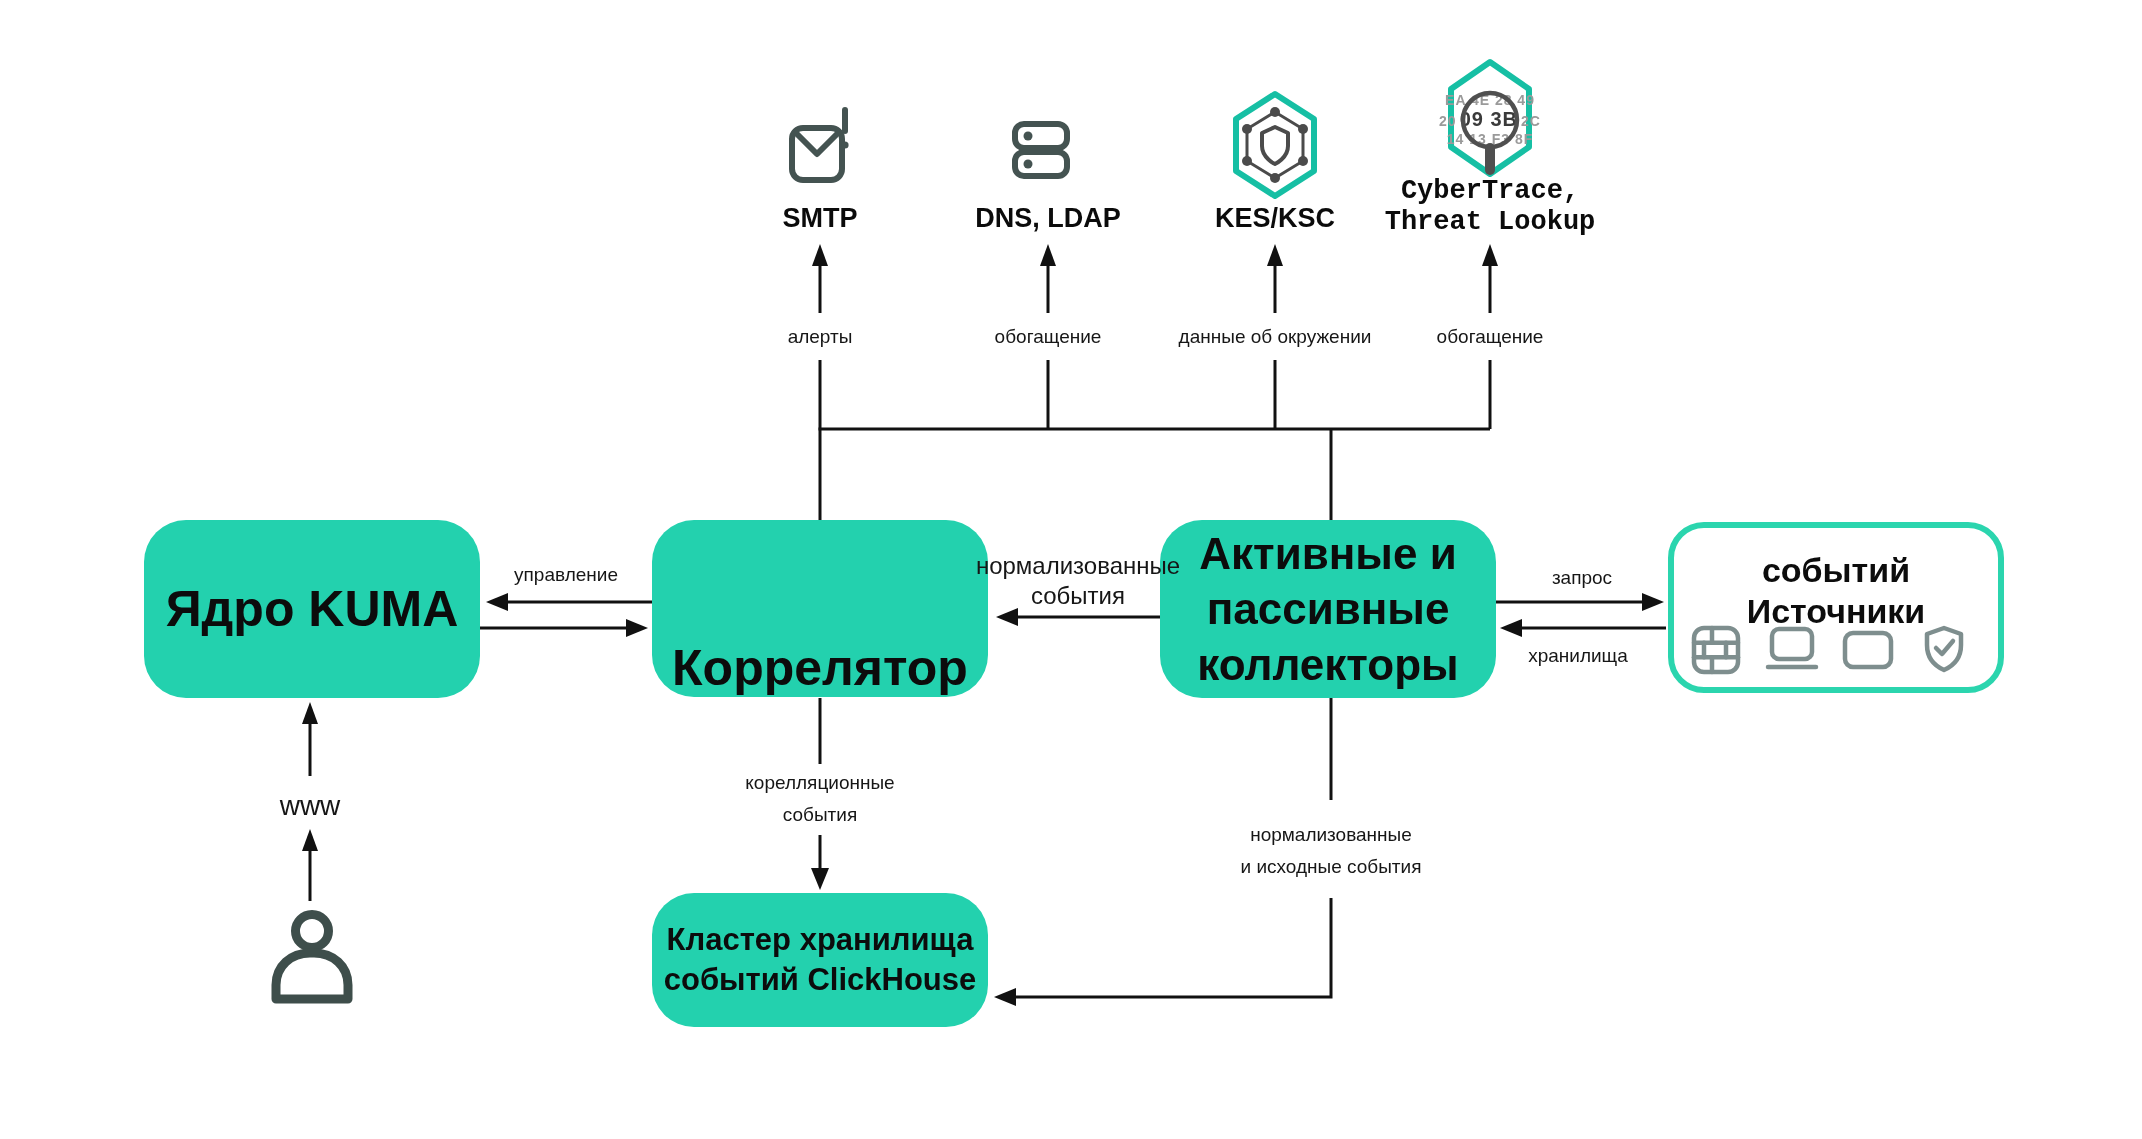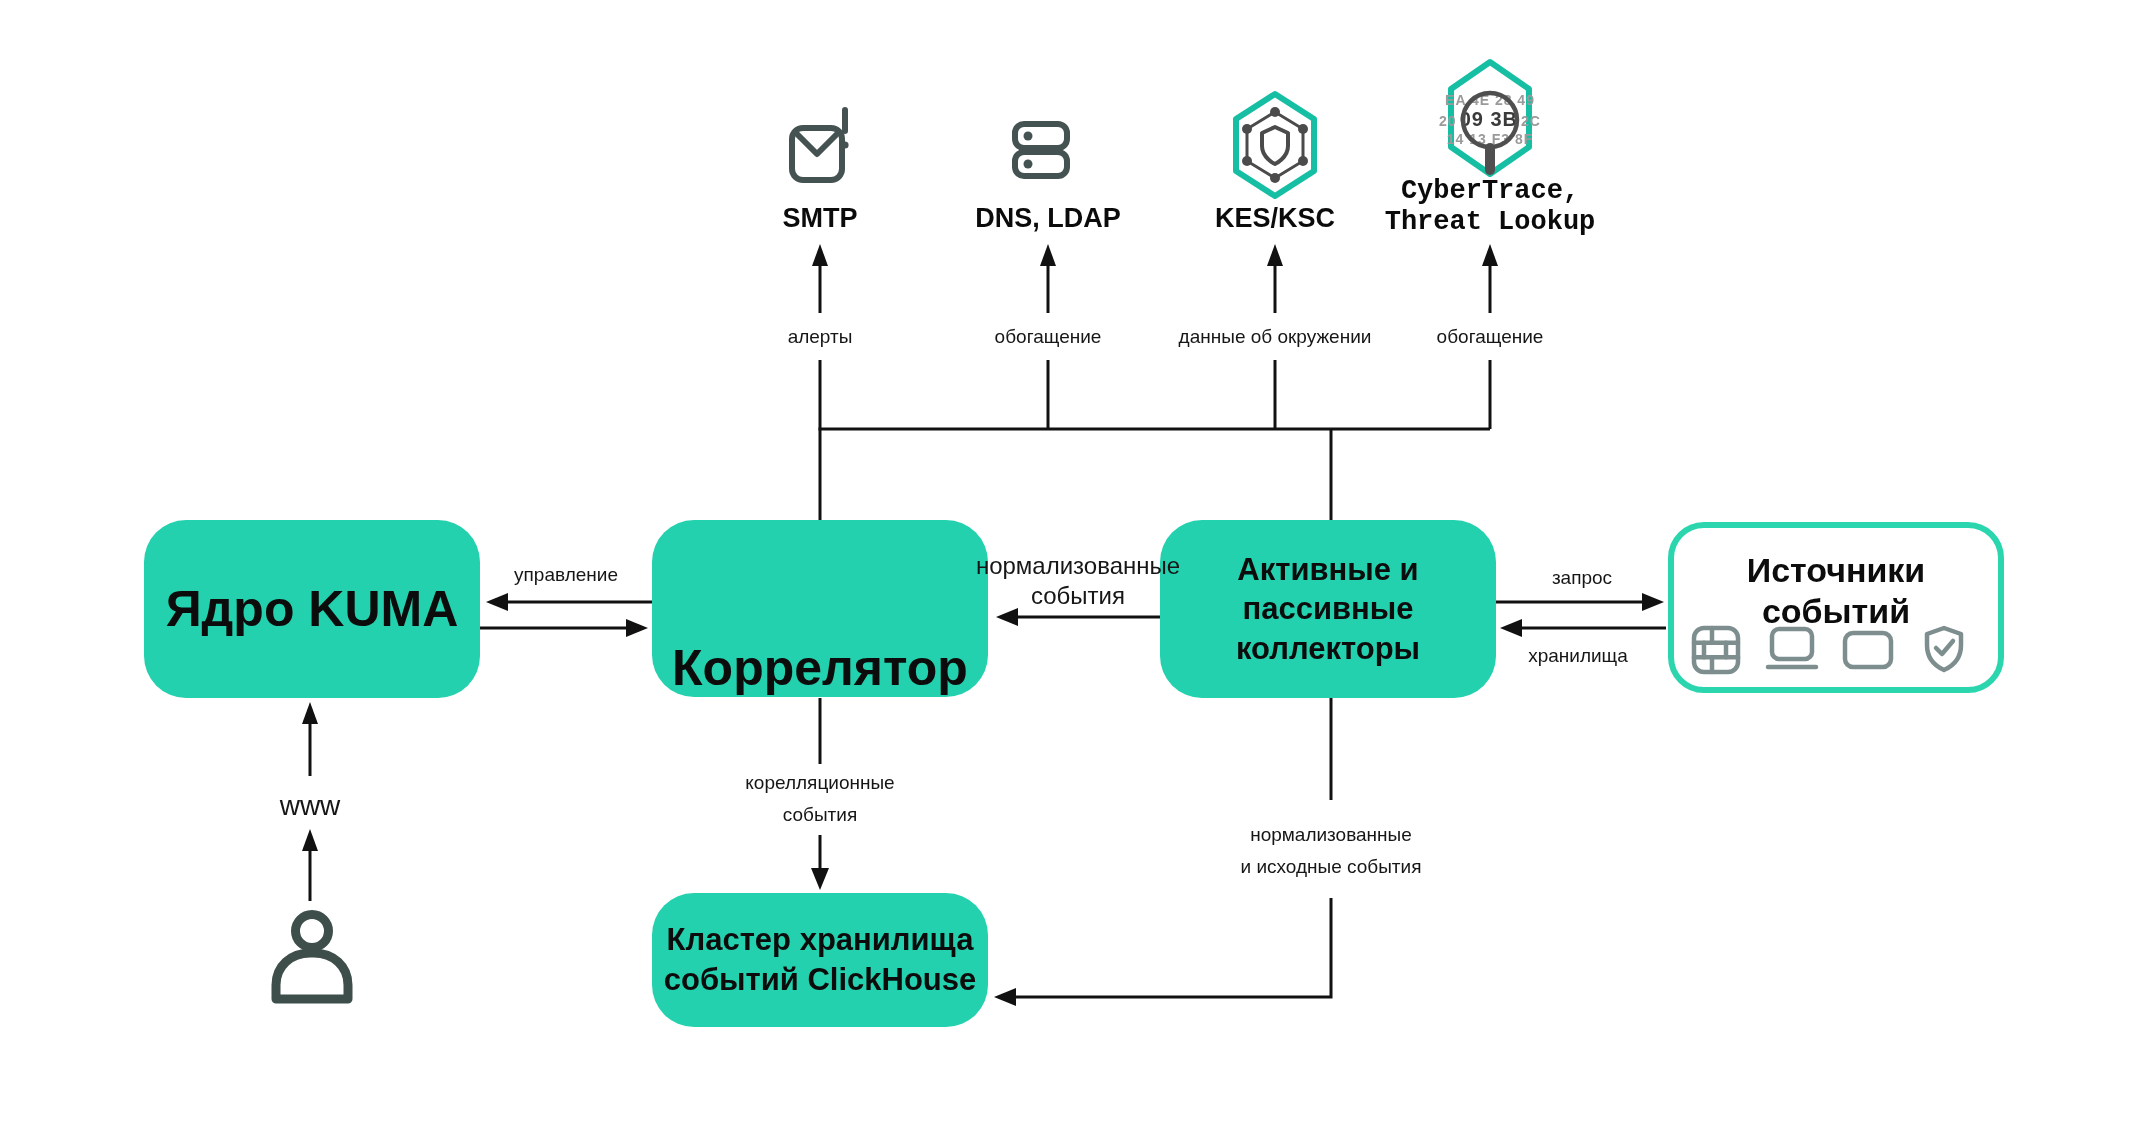--- a/index.html
+++ b/index.html
@@ -9,21 +9,21 @@
   }
   .layer{position:absolute;left:0;top:0;}
   svg.gfx{pointer-events:none;}
   .node{
     position:absolute;background:#23D1AE;border-radius:42px;
     display:flex;align-items:center;justify-content:center;text-align:center;
     font-weight:700;color:#0c0c0c;
   }
   .node .t{display:block;}
   .title-38{font-size:50px;}
-  .title-36{font-size:31px;line-height:1.26;justify-content:center;}
+  .title-36{font-size:44px;line-height:1.26;justify-content:center;}
   .title-31{font-size:31px;line-height:1.3;}
   .sources{
     position:absolute;background:#ffffff;border:6px solid #2BD5AE;border-radius:36px;
     box-sizing:border-box;text-align:center;
   }
   .sources .title{font-weight:700;font-size:34px;line-height:1.2;color:#0c0c0c;margin-top:22px;}
   .lbl{
     position:absolute;transform:translate(-50%,-50%);
     white-space:nowrap;text-align:center;color:#161616;
   }
@@ -59,22 +59,22 @@
 
   <div class="node title-31" style="left:652px;top:893px;width:336px;height:134px;">
     <span class="t">
       <span>Кластер хранилища</span>
       <span>событий ClickHouse</span>
     </span>
   </div>
 
   <div class="sources" style="left:1668px;top:522px;width:336px;height:171px;">
     <div class="title">
+      <span style="display:block;">событий</span>
       <span style="display:block;">Источники</span>
-      <span style="display:block;">событий</span>
     </div>
   </div>
 
   <svg class="layer gfx" width="2142" height="1139" viewBox="0 0 2142 1139">
 
     <g stroke="#111111" stroke-width="3" fill="none">
 
       <path d="M820 264 V313"></path>
         <path d="M1048 264 V313"></path>
         <path d="M1275 264 V313"></path>

